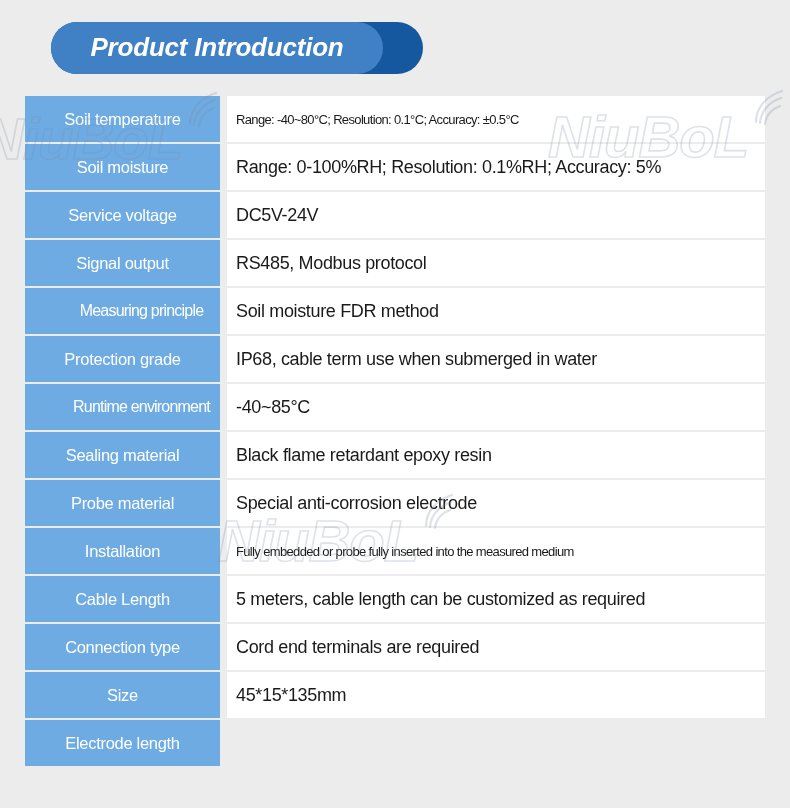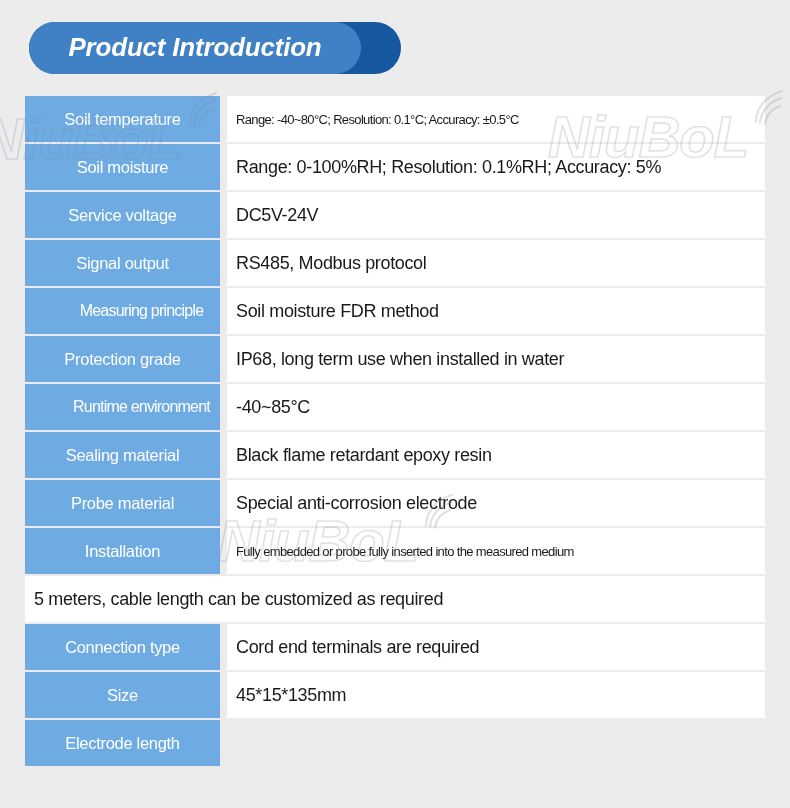--- a/index.html
+++ b/index.html
@@ -12,21 +12,21 @@
     height: 808px;
     background: #ececec;
     font-family: "Liberation Sans", sans-serif;
     overflow: hidden;
     position: relative;
   }
 
   
   #header-banner {
     position: absolute;
-    left: 29px;
+    left: 51px;
     top: 22px;
     width: 372px;
     height: 40px;
   }
   #header-pill-back {
     position: absolute;
     left: 0;
     top: 0;
     width: 372px;
     height: 52px;
@@ -168,39 +168,40 @@
     <div class="spec-row">
       <div class="spec-label">Signal output</div>
       <div class="spec-value">RS485, Modbus protocol</div>
     </div>
     <div class="spec-row">
       <div class="spec-label wide-label">Measuring principle</div>
       <div class="spec-value">Soil moisture FDR method</div>
     </div>
     <div class="spec-row">
       <div class="spec-label">Protection grade</div>
-      <div class="spec-value">IP68, long term use when installed in water</div>
+      <div class="spec-value">IP68, cable term use when submerged in water</div>
     </div>
     <div class="spec-row">
       <div class="spec-label wide-label">Runtime environment</div>
       <div class="spec-value">-40~85°C</div>
     </div>
     <div class="spec-row">
       <div class="spec-label">Sealing material</div>
       <div class="spec-value">Black flame retardant epoxy resin</div>
     </div>
     <div class="spec-row">
       <div class="spec-label">Probe material</div>
       <div class="spec-value">Special anti-corrosion electrode</div>
     </div>
     <div class="spec-row">
       <div class="spec-label">Installation</div>
       <div class="spec-value tight">Fully embedded or probe fully inserted into the measured medium</div>
     </div>
     <div class="spec-row">
+      <div class="spec-label">Cable Length</div>
       <div class="spec-value">5 meters, cable length can be customized as required</div>
     </div>
     <div class="spec-row">
       <div class="spec-label">Connection type</div>
       <div class="spec-value">Cord end terminals are required</div>
     </div>
     <div class="spec-row">
       <div class="spec-label">Size</div>
       <div class="spec-value">45*15*135mm</div>
     </div>

